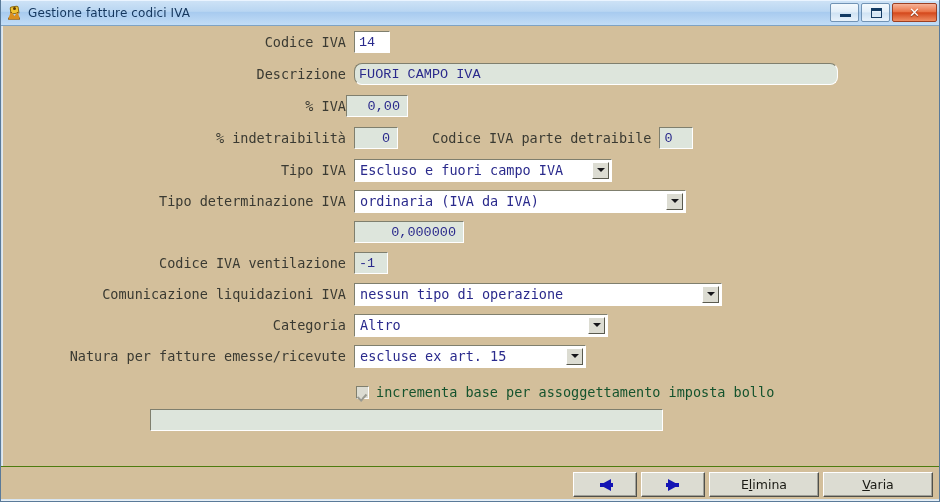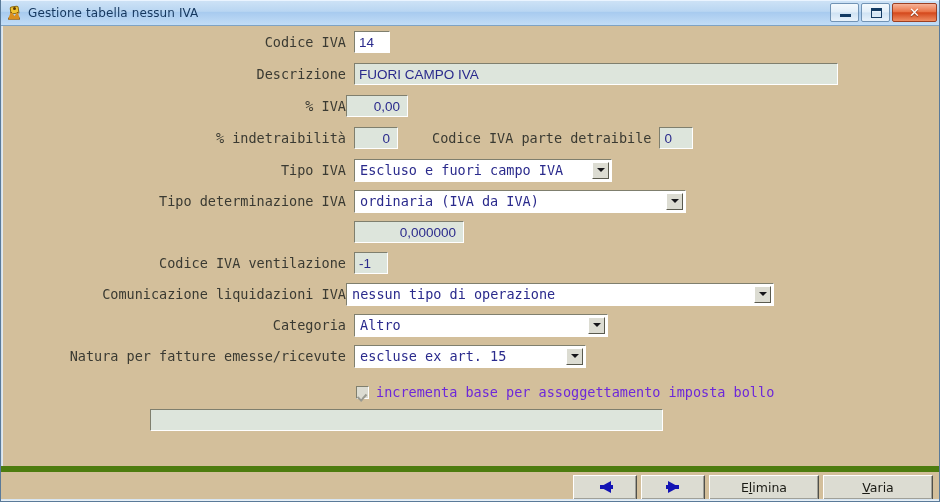--- a/index.html
+++ b/index.html
@@ -119,21 +119,21 @@
   }
 
   
   .field {
     height: 22px;
     background: #dde5dc;
     border-top: 1px solid #7f7f6e;
     border-left: 1px solid #7f7f6e;
     border-right: 1px solid #ffffff;
     border-bottom: 1px solid #ffffff;
-    font-family: Liberation Sans, sans-serif;
+    font-family: Liberation Mono, monospace;
     font-size: 13.5px;
     color: #2a2a8c;
     display: flex; align-items: center;
     padding: 8px 4px;
     overflow: hidden;
     white-space: nowrap;
   }
   .field.white { background: #ffffff; }
   .field.ralign { justify-content: flex-end; padding-right: 7px; }
 
@@ -187,29 +187,29 @@
   .checkbox.checked::after {
     content:"";
     position:absolute; left: 2px; top: 5px;
     width: 4px; height: 7px;
     border: solid #9a9a90;
     border-width: 0 2px 2px 0;
     transform: rotate(42deg);
   }
   .cb-label {
     font-family: "DejaVu Sans Mono", "Liberation Mono", monospace;
-    font-size: 13.5px; color: #6d28d9; white-space: nowrap;
+    font-size: 13.5px; color: #14532d; white-space: nowrap;
   }
 
   
   #buttonbar {
     position: absolute; left: 0; bottom: 0;
     width: 940px; height: 36px;
     background: #d3bf9b;
-    border-top: 6px solid #4d7c0f;
+    border-top: 1px solid #4d7c0f;
     display: flex; align-items: center; justify-content: flex-end;
     padding-right: 8px;
     gap: 4px;
   }
   .btn {
     height: 25px;
     background: #dcdcd2;
     border-top: 1px solid #ffffff;
     border-left: 1px solid #ffffff;
     border-right: 1px solid #50504a;
@@ -256,21 +256,21 @@
 <body>
 
 <div id="window">
 
   <div id="titlebar">
     <span class="title-icon">
       <span class="g1"></span>
         <span class="g2"></span>
         <span class="g3"></span>
     </span>
-    <span id="title-text">Gestione tabella nessun IVA</span>
+    <span id="title-text">Gestione fatture codici IVA</span>
 
     <div id="caption-buttons">
       <div class="cap-btn">
         <span class="min-glyph"></span>
       </div>
       <div class="cap-btn">
         <span class="max-glyph"></span>
       </div>
       <div class="cap-btn close">
         <span class="close-glyph">✕</span>
@@ -280,21 +280,21 @@
 
   <div id="client">
 
     <div class="row" style="left:245px; top:5px;">
       <span class="lbl" style="width:100px;">Codice IVA</span>
       <span class="field white" style="width:36px; margin-left:8px;">14</span>
     </div>
 
     <div class="row" style="left:243px; top:37px;">
       <span class="lbl" style="width:102px;">Descrizione</span>
-      <span class="field" style="width:484px; margin-left:8px;">FUORI CAMPO IVA</span>
+      <span class="field" style="width:484px; margin-left:8px;border-radius:8px;">FUORI CAMPO IVA</span>
     </div>
 
     <div class="row" style="left:285px; top:69px;">
       <span class="lbl" style="width:60px;">% IVA</span>
       <span class="field ralign" style="width:62px; ">0,00</span>
     </div>
 
     <div class="row" style="left:190px; top:101px;">
       <span class="lbl" style="width:155px;">% indetraibilità</span>
       <span class="field ralign" style="width:44px; margin-left:8px;">0</span>
@@ -322,21 +322,21 @@
       <span class="field ralign" style="width:110px;">0,000000</span>
     </div>
 
     <div class="row" style="left:120px; top:226px;">
       <span class="lbl" style="width:225px;">Codice IVA ventilazione</span>
       <span class="field" style="width:34px; margin-left:8px;">-1</span>
     </div>
 
     <div class="row" style="left:48px; top:257px;">
       <span class="lbl" style="width:297px;">Comunicazione liquidazioni IVA</span>
-      <div class="combo" style="width:428px; margin-left:0;">
+      <div class="combo" style="width:368px; margin-left:8px;">
         <span class="ctext">nessun tipo di operazione</span>
         <span class="arrow-box"></span>
       </div>
     </div>
 
     <div class="row" style="left:256px; top:288px;">
       <span class="lbl" style="width:89px;">Categoria</span>
       <div class="combo" style="width:254px; margin-left:8px;">
         <span class="ctext">Altro</span>
         <span class="arrow-box"></span>

